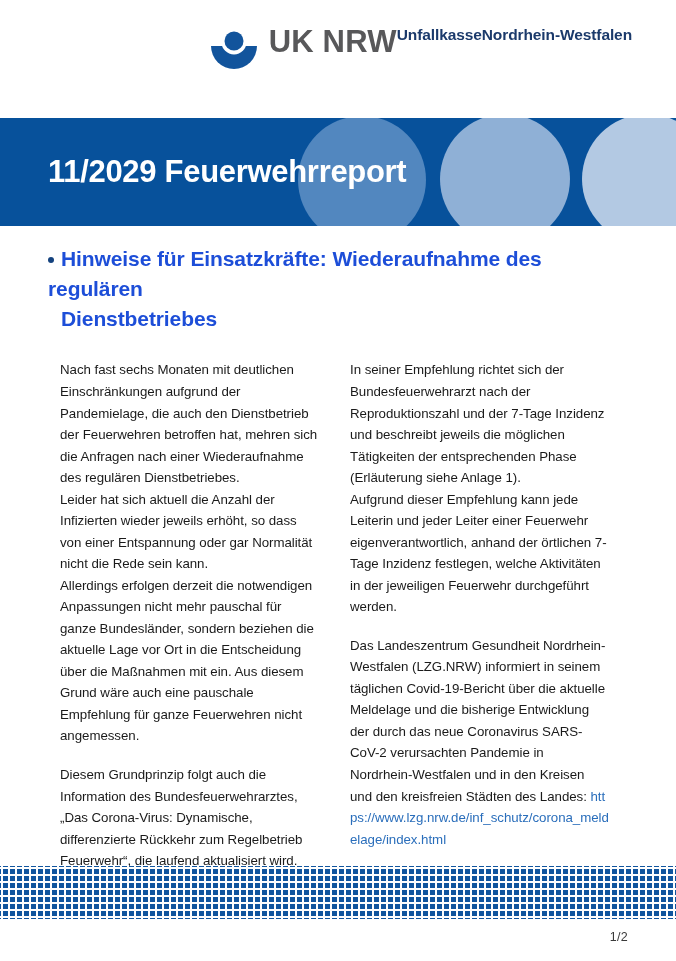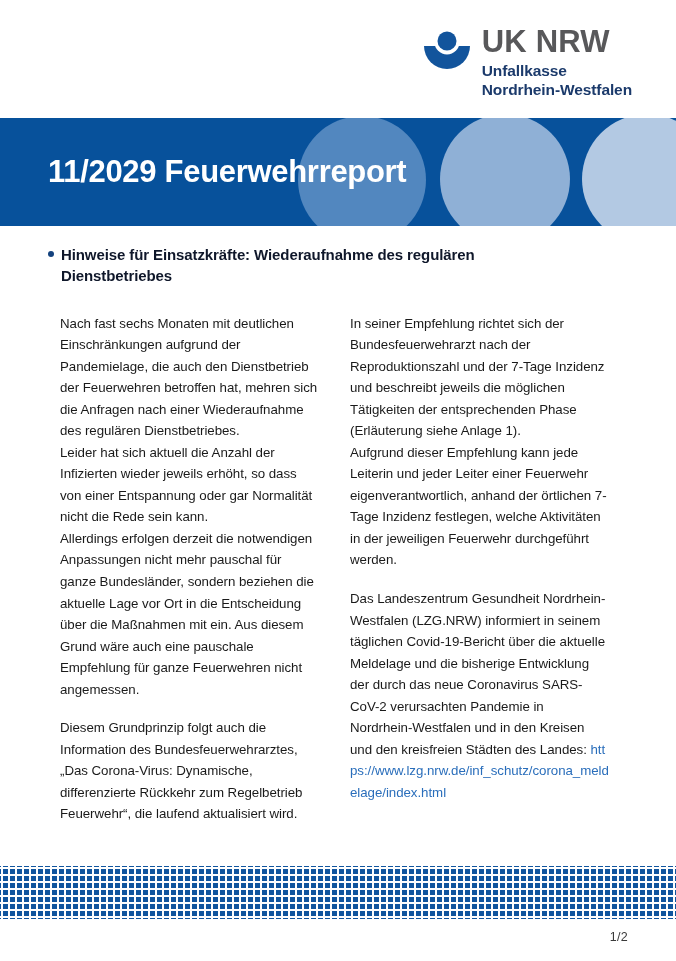--- a/index.html
+++ b/index.html
@@ -32,21 +32,20 @@
     align-items: flex-start;
   }
   .logo-mark {
     width: 48px;
     height: 44px;
     margin-right: 11px;
     margin-top: 2px;
   }
   .logo-text {
     display: flex;
-    flex-direction: column;
     justify-content: flex-start;
   }
   .logo-title {
     font-size: 31px;
     font-weight: bold;
     color: #58585a;
     letter-spacing: 0.2px;
     line-height: 1;
     margin-bottom: 5px;
   }
@@ -101,23 +100,23 @@
 
   
   .content {
     position: absolute;
     top: 226px; left: 0;
     width: 676px;
   }
   .headline {
     margin: 0;
     padding: 18px 48px 0 48px;
-    font-size: 15px;
-    font-weight: bold;
-    color: #0f172a;
+    font-size: 21px;
+    font-weight: bold;
+    color: #1d4ed8;
     line-height: 1.42;
     letter-spacing: -0.1px;
   }
   .headline .bullet {
     display: inline-block;
     width: 6px; height: 6px;
     border-radius: 50%;
     background: #14427e;
     margin-right: 7px;
     vertical-align: 3px;

